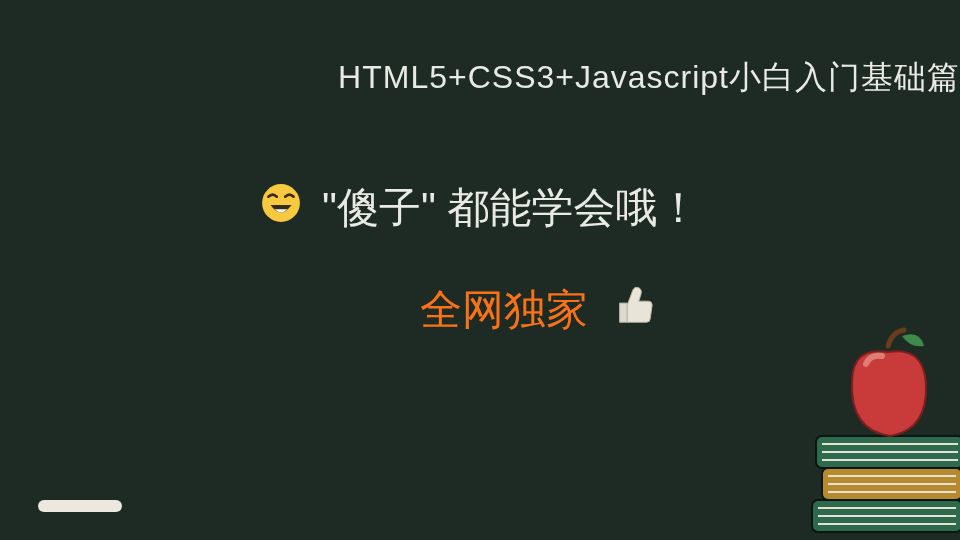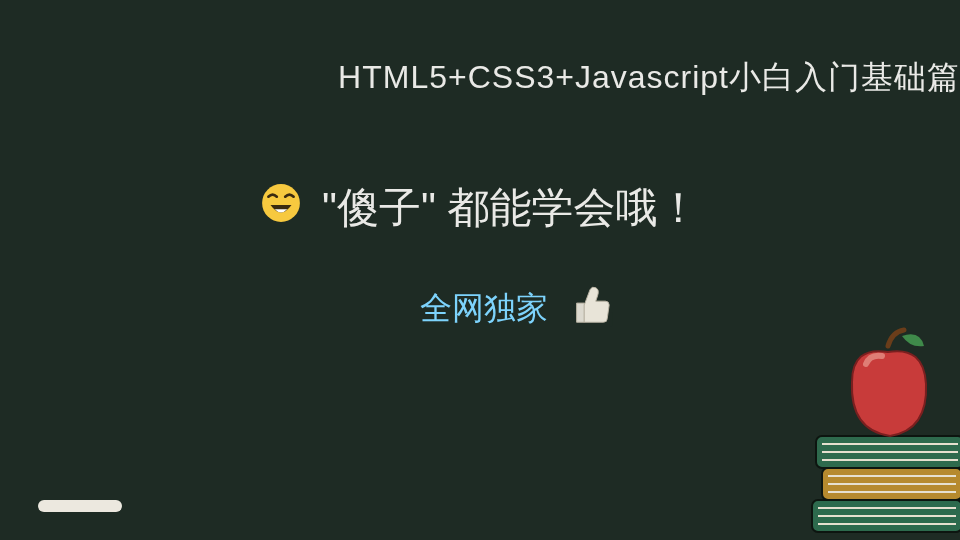--- a/index.html
+++ b/index.html
@@ -1,21 +1,21 @@
 <!DOCTYPE html>
 <html><head>
 <meta charset="utf-8">
 <style>
   html,body{margin:0;padding:0;width:960px;height:540px;overflow:hidden;background:#1e2b24;font-family:"Microsoft YaHei","PingFang SC",sans-serif;}
   .stage{position:relative;width:960px;height:540px;background:#1e2b24;}
   .title{position:absolute;top:56px;left:0;width:100%;text-align:right;color:#e9e9e6;font-size:32px;font-weight:400;letter-spacing:1px;white-space:nowrap;}
   .sub{position:absolute;top:180px;left:0;width:100%;text-align:center;color:#e9e9e6;font-size:42px;}
   .sub .emoji{display:inline-block;vertical-align:middle;margin-right:8px;}
   .sub .txt{vertical-align:middle;}
-  .tag{position:absolute;top:282px;left:420px;color:#7dd3fc;font-size:32px;}
+  .tag{position:absolute;top:282px;left:420px;color:#f97316;font-size:42px;}
   .tag .thumb{display:inline-block;vertical-align:middle;margin-left:10px;}
   .tag .txt{vertical-align:middle;}
   .chalk-line{position:absolute;left:38px;bottom:28px;width:84px;height:12px;background:#ece8df;border-radius:8px;}
   .books{position:absolute;right:-12px;bottom:-6px;}
 </style>
 </head>
 <body>
 
 <div class="stage">
 

